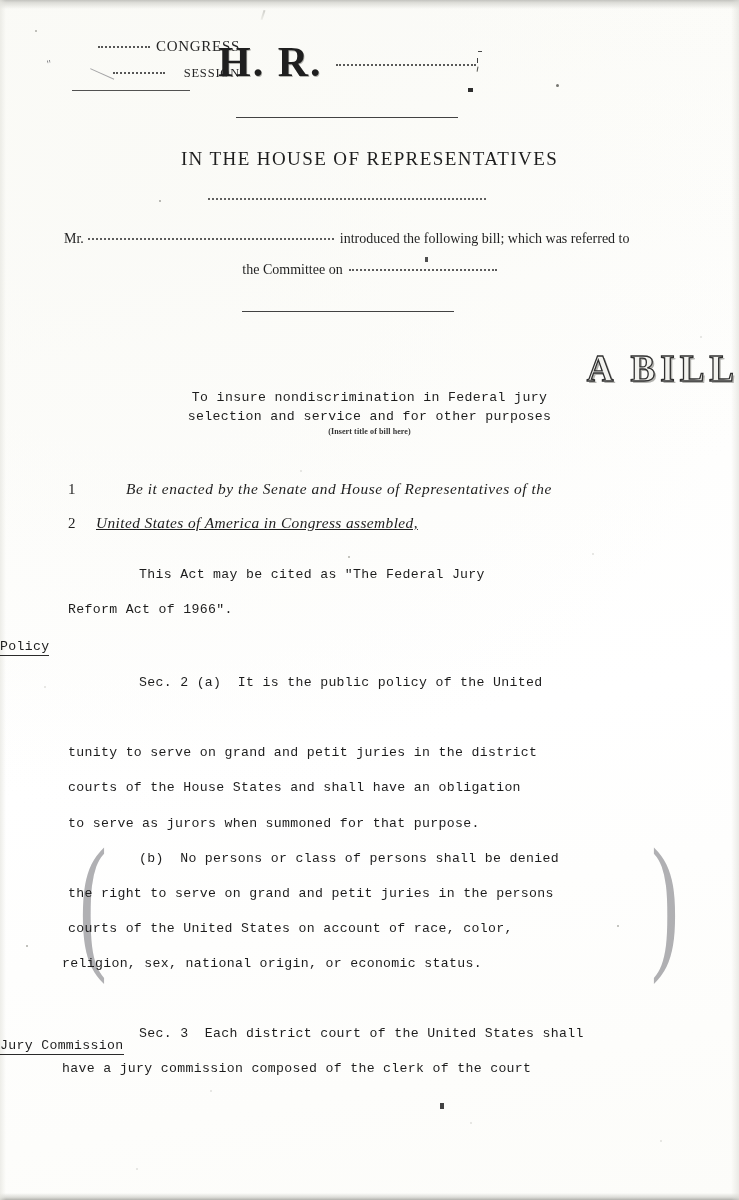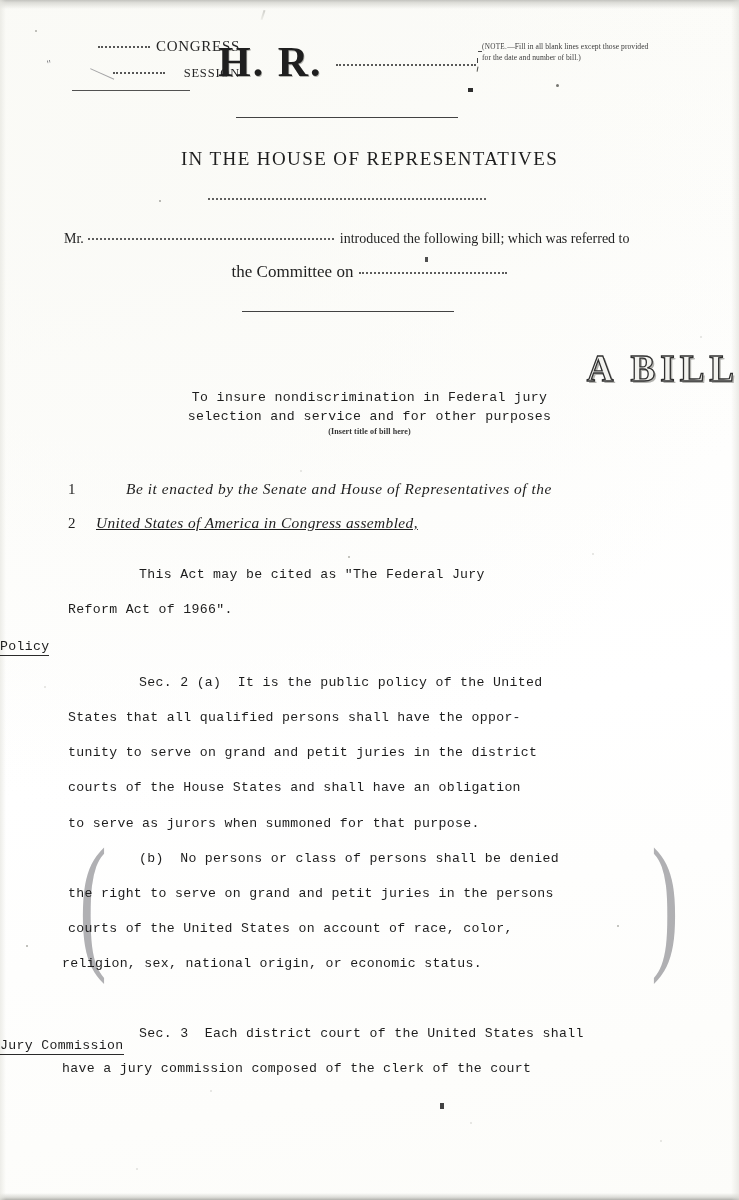--- a/index.html
+++ b/index.html
@@ -209,21 +209,21 @@
     border-bottom: 2px dotted #3a3a3a;
     transform: translateY(-3px);
     margin-right: 6px;
     opacity: .82;
   }
   .committee-line {
     position: absolute;
     left: 0; top: 262px; width: 739px;
     text-align: center;
     font-family: "Liberation Serif", serif;
-    font-size: 17px;
+    font-size: 14px;
     color: #1f1f1f;
   }
   .committee-line .cdots {
     display: inline-block;
     width: 148px;
     border-bottom: 2px dotted #3a3a3a;
     transform: translateY(-3px);
     margin-left: 6px;
     opacity: .82;
   }
@@ -358,23 +358,20 @@
     <div class="congress-row session-row">
       <span class="dots-short"></span>
       <span class="session-label">SESSION</span>
     </div>
     <div class="congress-underline"></div>
   </div>
 
   <div class="hr-title">H. R.</div>
   <div class="hr-number-dots"></div>
 
-  <div class="note-box">
-    <span class="note-word">(NOTE.</span><span>—Fill in all blank lines except those provided for the date and number of bill.)</span>
-  </div>
   <div class="note-tick-1"></div>
   <div class="note-tick-2"></div>
   <div class="note-tick-3"></div>
   <div class="note-tick-4"></div>
 
   <div class="rule-1"></div>
 
   <div class="house-line">IN THE HOUSE OF REPRESENTATIVES</div>
 
   <div class="rule-dotted-house"></div>
@@ -404,21 +401,20 @@
   <div class="enact-text l2">United States of America in Congress assembled,</div>
 
   <div class="body-line" style="left:139px; top:567px;">This Act may be cited as "The Federal Jury</div>
   <div class="body-line" style="left:68px; top:602px;">Reform Act of 1966".</div>
 
   <div class="heading-center" style="top:639px;">
     <span>Policy</span>
   </div>
 
   <div class="body-line" style="left:139px; top:675px;">Sec. 2 (a)  It is the public policy of the United</div>
-  <div class="body-line" style="left:68px; top:710px;">States that all qualified persons shall have the oppor-</div>
   <div class="body-line" style="left:68px; top:745px;">tunity to serve on grand and petit juries in the district</div>
   <div class="body-line" style="left:68px; top:780px;">courts of the House States and shall have an obligation</div>
   <div class="body-line" style="left:68px; top:816px;">to serve as jurors when summoned for that purpose.</div>
 
   <div class="hand-bracket left">(</div>
   <div class="hand-bracket right">)</div>
 
   <div class="body-line" style="left:139px; top:851px;">(b)  No persons or class of persons shall be denied</div>
   <div class="body-line" style="left:68px; top:886px;">the right to serve on grand and petit juries in the persons</div>
   <div class="body-line" style="left:68px; top:921px;">courts of the United States on account of race, color,</div>

